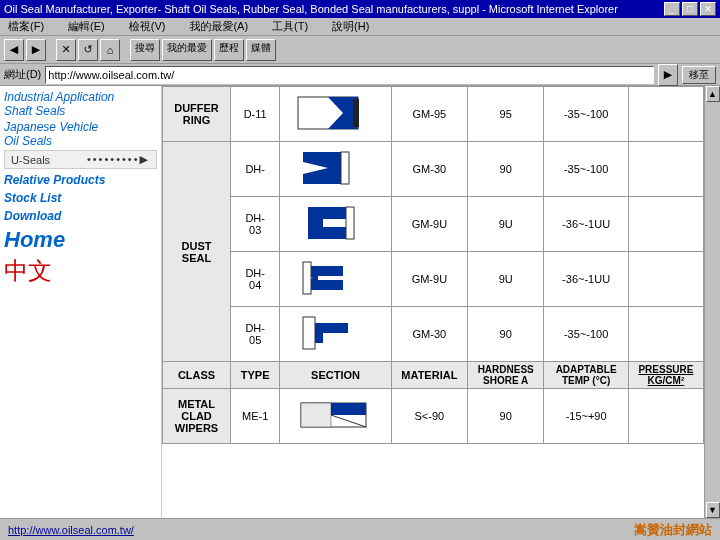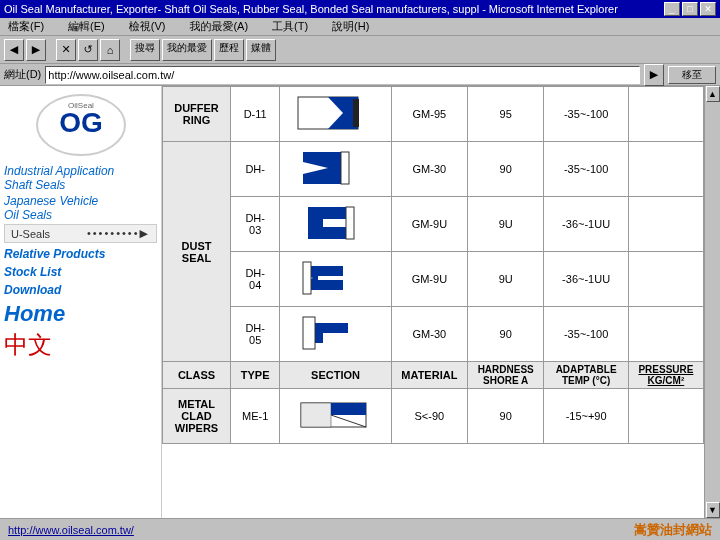--- a/index.html
+++ b/index.html
@@ -101,21 +101,21 @@
       height: 18px;
       border: 1px solid #555;
       border-right-color: #fff;
       border-bottom-color: #fff;
       background: white;
       font-size: 11px;
       padding: 0 2px;
     }
     .addr-go {
       font-size: 10px;
-      padding: 1px 13px;
+      padding: 1px 6px;
       background: #c0c0c0;
       border: 1px solid #fff;
       border-right-color: #555;
       border-bottom-color: #555;
       cursor: pointer;
     }
 
     
     .content-area {
       display: flex;
@@ -279,27 +279,20 @@
   <span class="addr-label">網址(D)</span>
   <input class="addr-input" type="text" value="http://www.oilseal.com.tw/" style="">
   <div class="tb-nav">▶</div>
   <span class="addr-go">移至</span>
 </div>
 
 <div class="content-area">
 
   <div class="sidebar">
 
-    <div class="logo-area">
-      <svg class="logo-svg" viewBox="0 0 100 70">
-        <ellipse cx="50" cy="35" rx="44" ry="30" fill="none" stroke="#ccc" stroke-width="2"></ellipse>
-        <text x="50" y="42" text-anchor="middle" font-size="28" font-weight="bold" fill="#003399" font-family="Arial">OG</text>
-        <text x="50" y="18" text-anchor="middle" font-size="8" fill="#666">OilSeal</text>
-      </svg>
-    </div>
 
     <a class="sidebar-link">Industrial Application<br>Shaft Seals</a>
     <a class="sidebar-link">Japanese Vehicle<br>Oil Seals</a>
 
     <div class="sidebar-box">
       <span>U-Seals</span>
       <span class="dots">•••••••••▶</span>
     </div>
 
     <a class="sidebar-plain">Relative Products</a>

